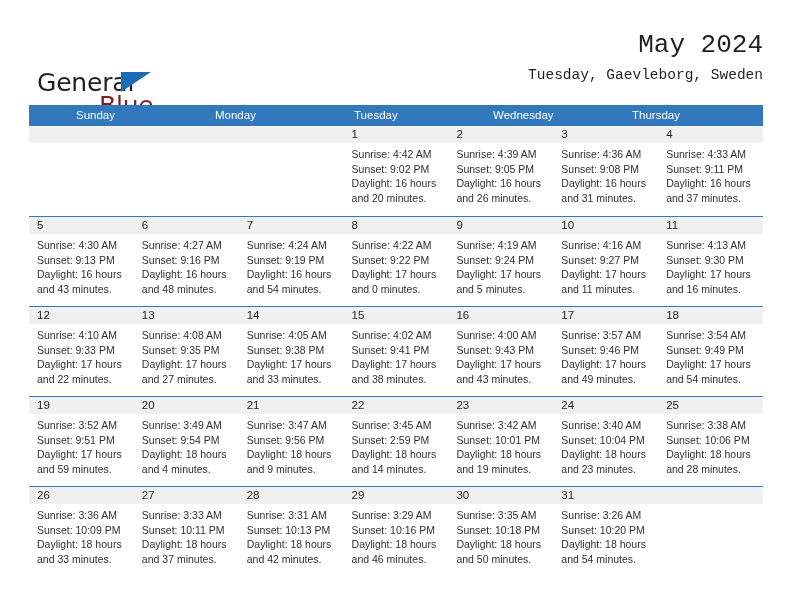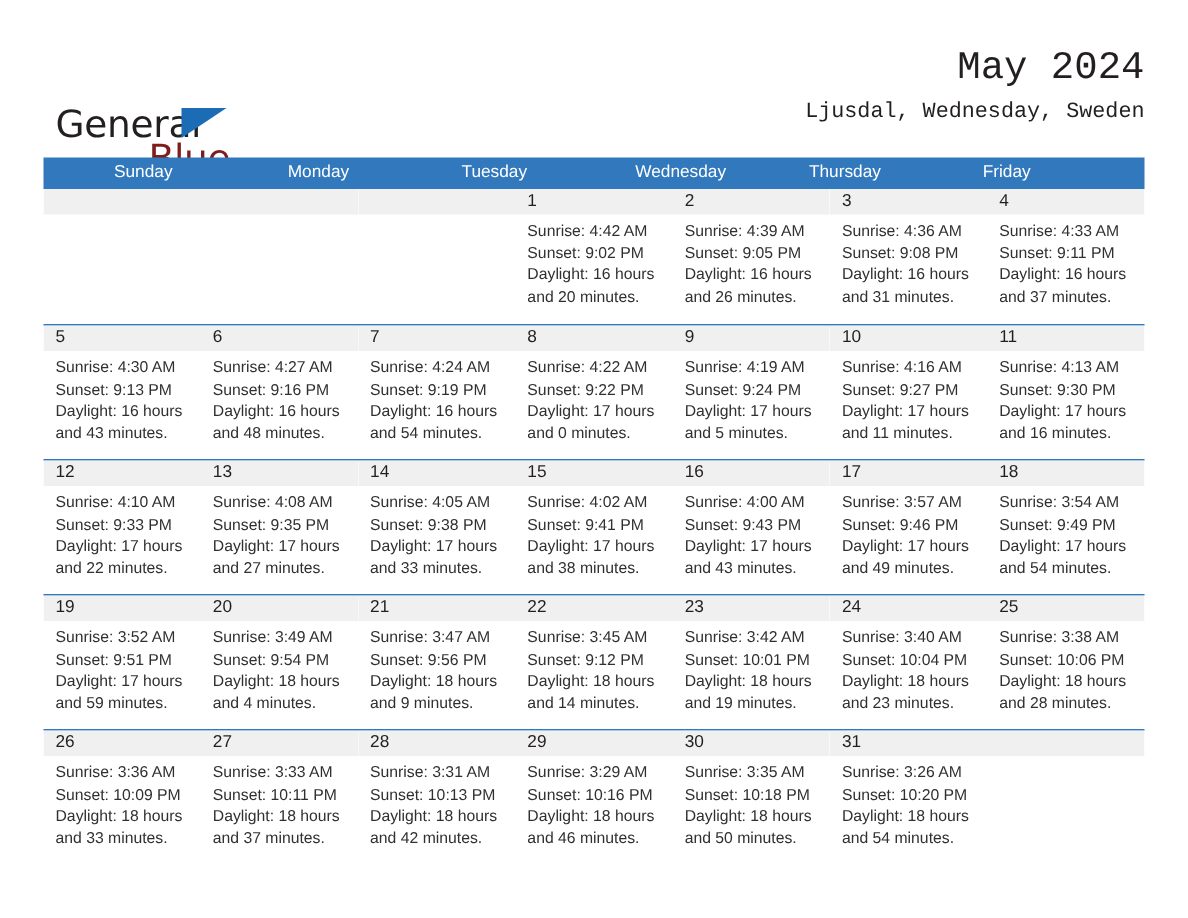--- a/index.html
+++ b/index.html
@@ -154,32 +154,31 @@
 <div class="page">
 
   <div class="header">
     <div class="logo">
       <span class="logo-general">General</span>
       <span class="logo-triangle"></span>
       <span class="logo-blue">Blue</span>
     </div>
     <div class="title-block">
       <div class="cal-title">May 2024</div>
-      <div class="cal-subtitle">Ljusdal, Wednesday, Sweden</div>
+      <div class="cal-subtitle">Tuesday, Gaevleborg, Sweden</div>
     </div>
   </div>
 
   <div class="calendar">
     <div class="weekday-row">
       <div class="weekday">Sunday</div>
       <div class="weekday">Monday</div>
       <div class="weekday">Tuesday</div>
       <div class="weekday">Wednesday</div>
       <div class="weekday">Thursday</div>
-      <div class="weekday">Friday</div>
     </div>
     <div id="weeks-container">
         <div class="week-row first">
           <div class="day-cell empty">
             <div class="day-number-band"></div>
           </div>
           <div class="day-cell empty">
             <div class="day-number-band"></div>
           </div>
           <div class="day-cell empty">
@@ -377,21 +376,21 @@
               <div>Sunrise: 3:47 AM</div>
               <div>Sunset: 9:56 PM</div>
               <div>Daylight: 18 hours</div>
               <div>and 9 minutes.</div>
             </div>
           </div>
           <div class="day-cell">
             <div class="day-number-band">22</div>
             <div class="day-info">
               <div>Sunrise: 3:45 AM</div>
-              <div>Sunset: 9:12 PM</div>
+              <div>Sunset: 2:59 PM</div>
               <div>Daylight: 18 hours</div>
               <div>and 14 minutes.</div>
             </div>
           </div>
           <div class="day-cell">
             <div class="day-number-band">23</div>
             <div class="day-info">
               <div>Sunrise: 3:42 AM</div>
               <div>Sunset: 10:01 PM</div>
               <div>Daylight: 18 hours</div>

